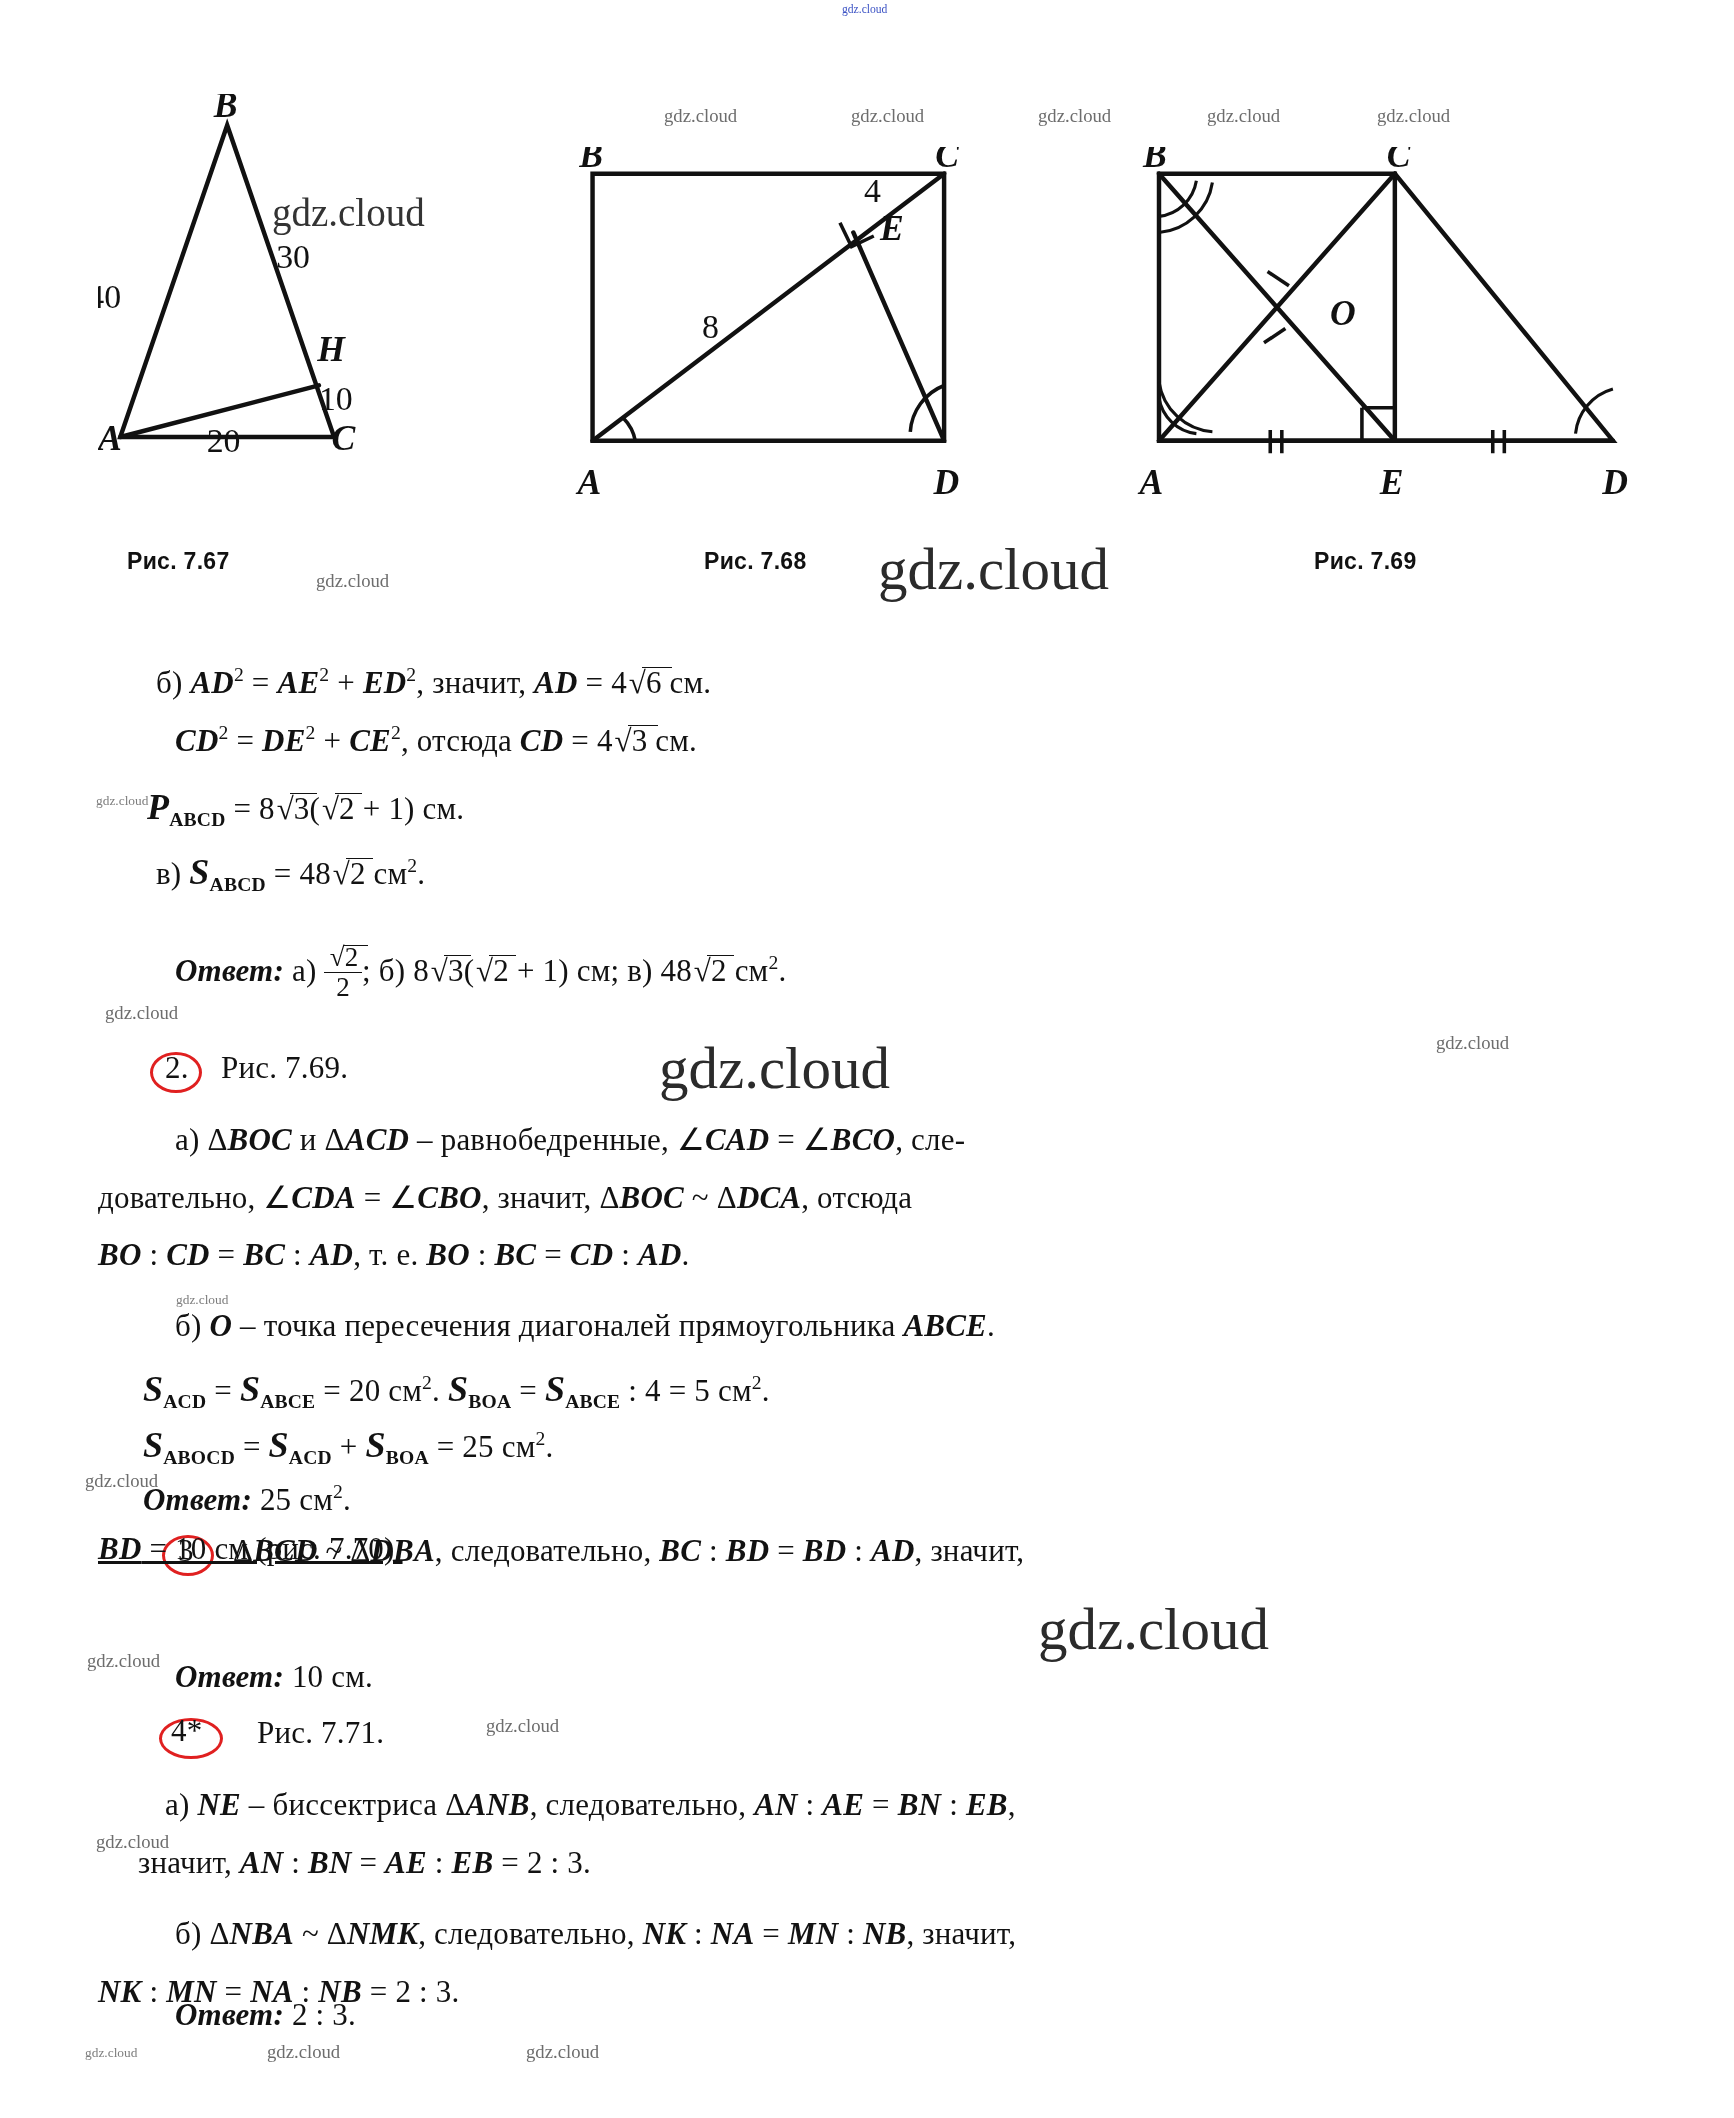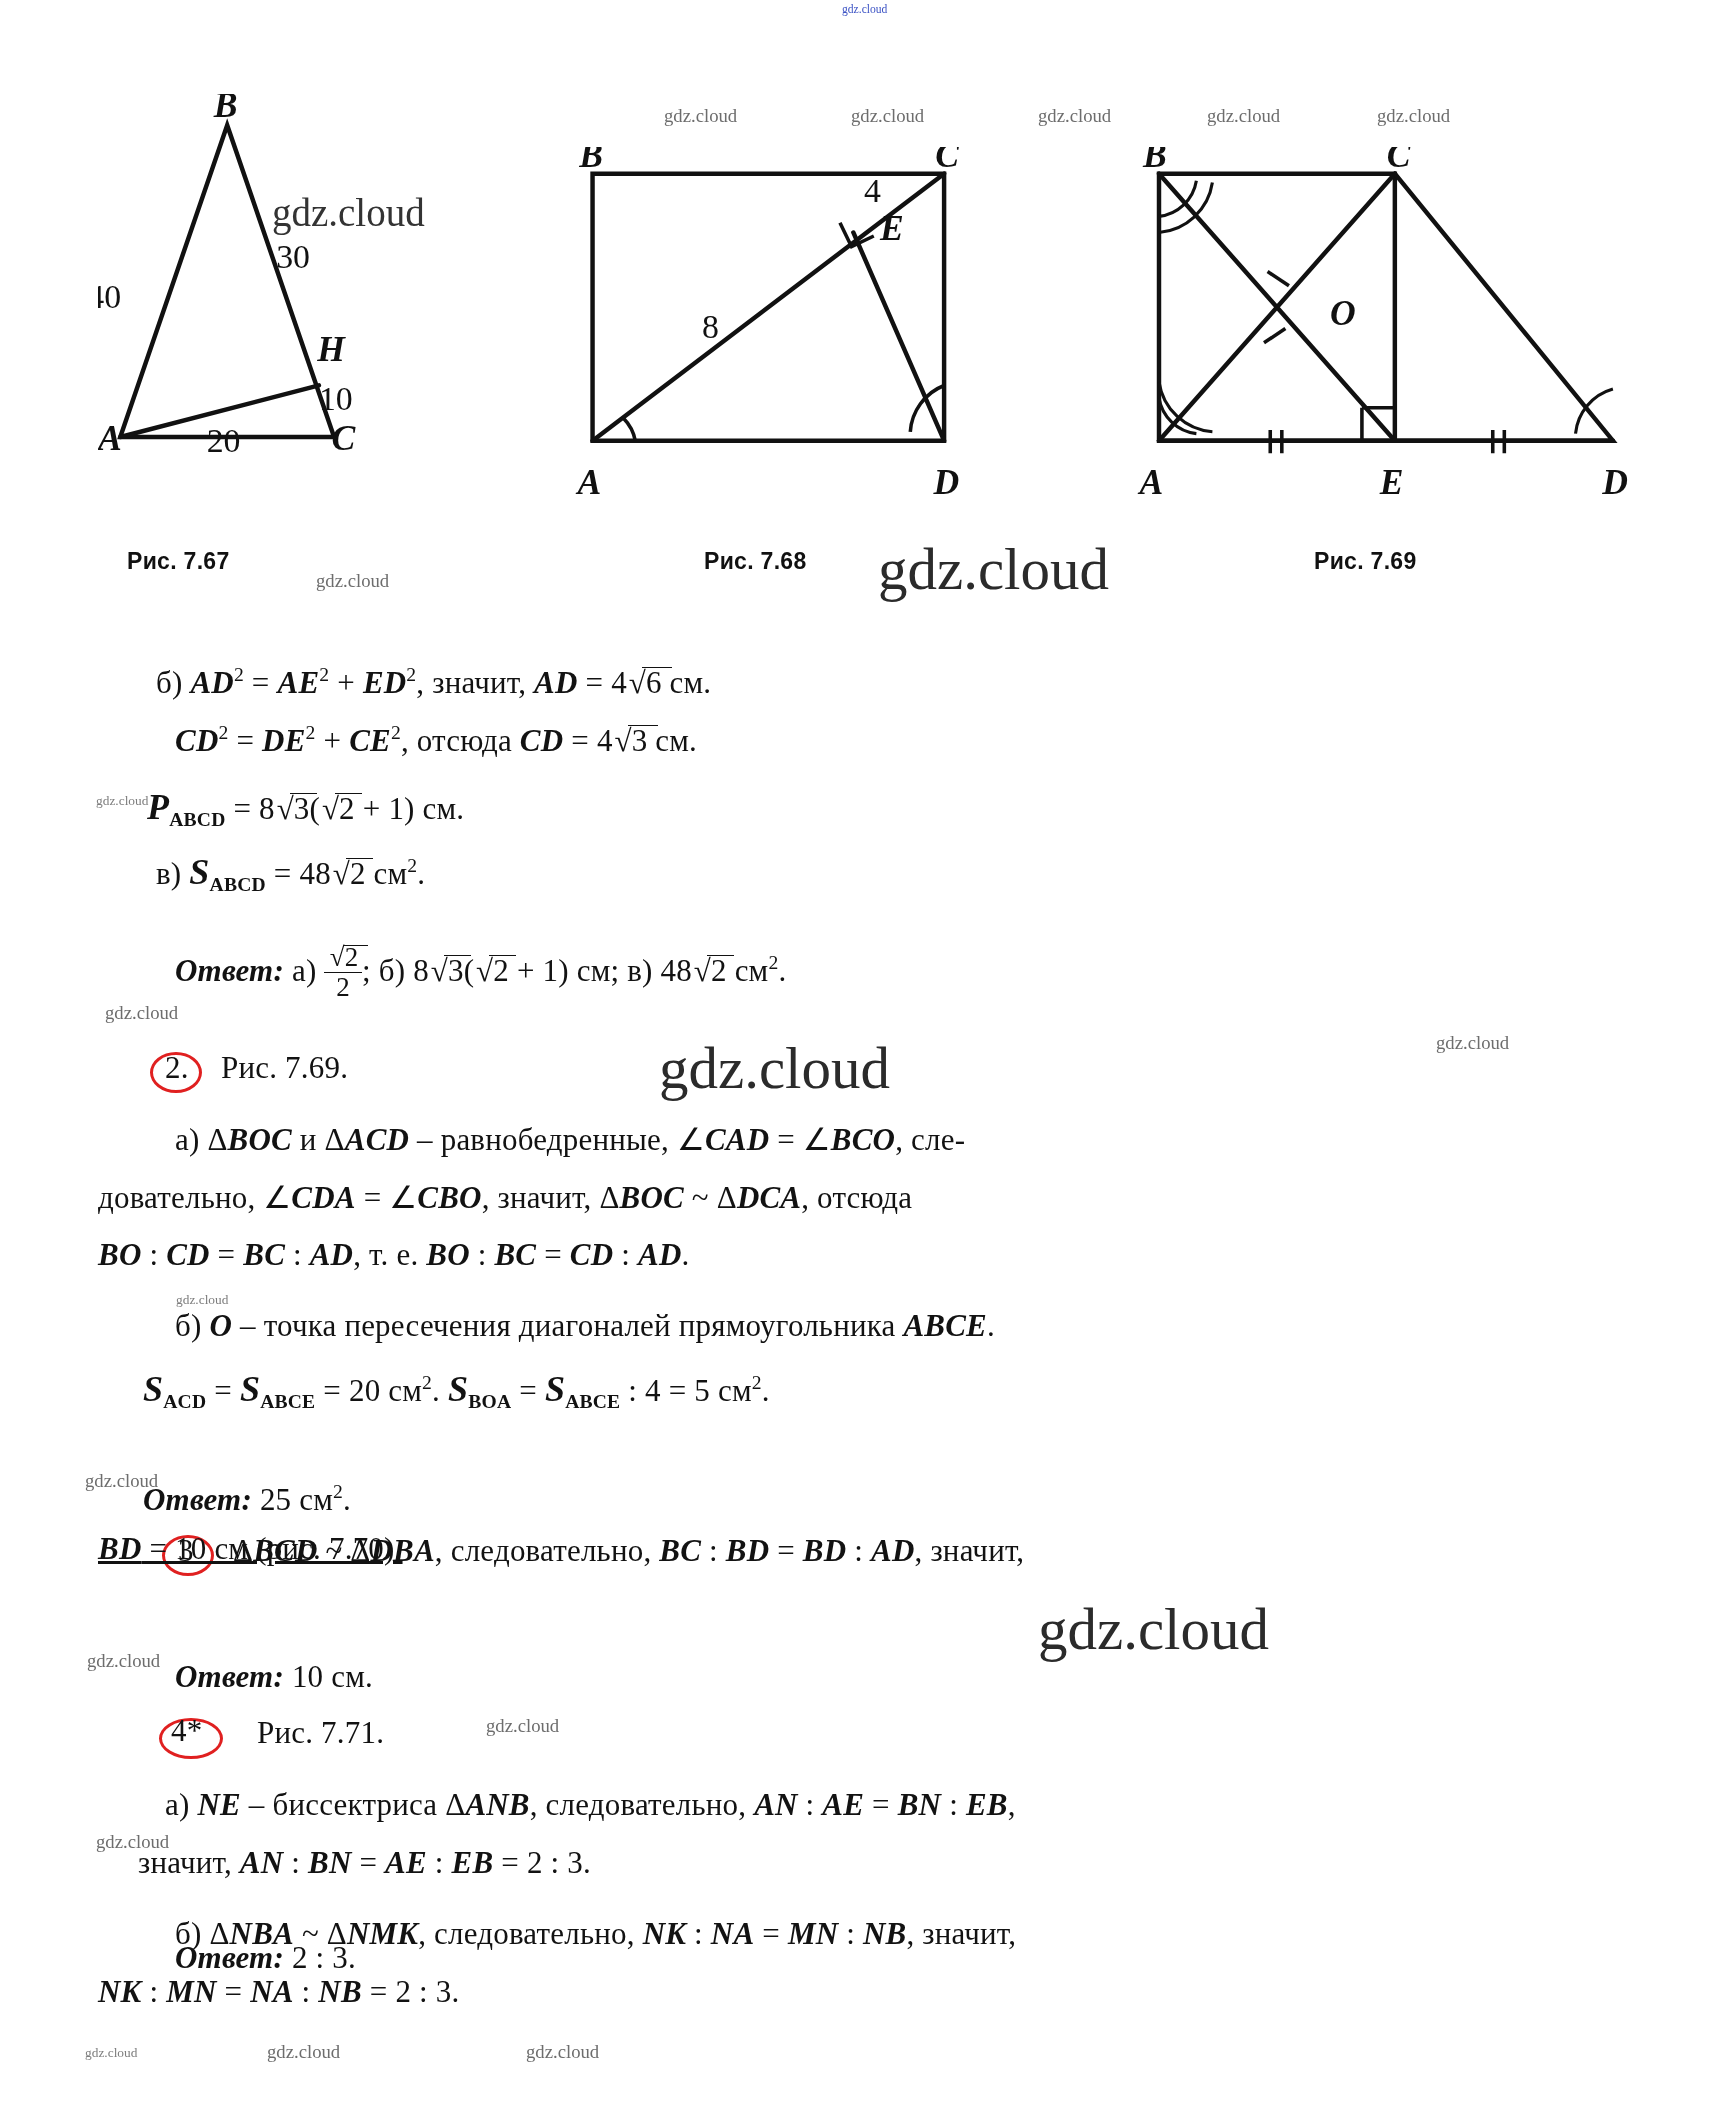--- a/index.html
+++ b/index.html
@@ -211,20 +211,23 @@
   <div class="line" style="left:98px; top:1237px;">
     <span class="bi">BO</span> : <span class="bi">CD</span> = <span class="bi">BC</span> : <span class="bi">AD</span>, т. е. <span class="bi">BO</span> : <span class="bi">BC</span> = <span class="bi">CD</span> : <span class="bi">AD</span>.
   </div>
 
   <div class="line" style="left:175px; top:1308px;">
     б) <span class="bi">O</span> – точка пересечения диагоналей прямоугольника <span class="bi">ABCE</span>.
   </div>
   <div class="line" style="left:143px; top:1368px;">
     <span class="bi" style="font-size:36px;">S</span><span class="sub">ACD</span> = <span class="bi" style="font-size:36px;">S</span><span class="sub">ABCE</span> = 20 см<span class="sup">2</span>. <span class="bi" style="font-size:36px;">S</span><span class="sub">BOA</span> = <span class="bi" style="font-size:36px;">S</span><span class="sub">ABCE</span> : 4 = 5 см<span class="sup">2</span>.
   </div>
+  <div class="line" style="left:143px; top:1424px;">
+    <span class="bi" style="font-size:36px;">S</span><span class="sub">ABOCD</span> = <span class="bi" style="font-size:36px;">S</span><span class="sub">ACD</span> + <span class="bi" style="font-size:36px;">S</span><span class="sub">BOA</span> = 25 см<span class="sup">2</span>.
+  </div>
   <div class="line" style="left:143px; top:1481px;">
     <span class="bi">Ответ:</span>
     <span>25 см<span class="sup">2</span>.</span>
   </div>
 
   <div class="circnum" style="left:162px; top:1535px;"></div>
   <div class="line" style="left:178px; top:1533px;">3</div>
   <div class="line" style="left:233px; top:1533px;">
     Δ<span class="bi">BCD</span> ~ Δ<span class="bi">DBA</span>, следовательно, <span class="bi">BC</span> : <span class="bi">BD</span> = <span class="bi">BD</span> : <span class="bi">AD</span>, значит,
   </div>
@@ -245,21 +248,21 @@
   </div>
   <div class="line" style="left:98px; top:1845px;margin-left:40px;">
     значит, <span class="bi">AN</span> : <span class="bi">BN</span> = <span class="bi">AE</span> : <span class="bi">EB</span> = 2 : 3.
   </div>
   <div class="line" style="left:175px; top:1916px;">
     б) Δ<span class="bi">NBA</span> ~ Δ<span class="bi">NMK</span>, следовательно, <span class="bi">NK</span> : <span class="bi">NA</span> = <span class="bi">MN</span> : <span class="bi">NB</span>, значит,
   </div>
   <div class="line" style="left:98px; top:1974px;">
     <span class="bi">NK</span> : <span class="bi">MN</span> = <span class="bi">NA</span> : <span class="bi">NB</span> = 2 : 3.
   </div>
-  <div class="line" style="left:175px; top:1940px;">
+  <div class="line" style="left:175px; top:1997px;">
     <span class="bi">Ответ:</span>
     <span>2 : 3.</span>
   </div>
 
   <div id="wm-layer">
       <div class="wm small" style="left: 664px; top: 105px;">gdz.cloud</div>
       <div class="wm small" style="left: 851px; top: 105px;">gdz.cloud</div>
       <div class="wm small" style="left: 1038px; top: 105px;">gdz.cloud</div>
       <div class="wm small" style="left: 1207px; top: 105px;">gdz.cloud</div>
       <div class="wm small" style="left: 1377px; top: 105px;">gdz.cloud</div>

